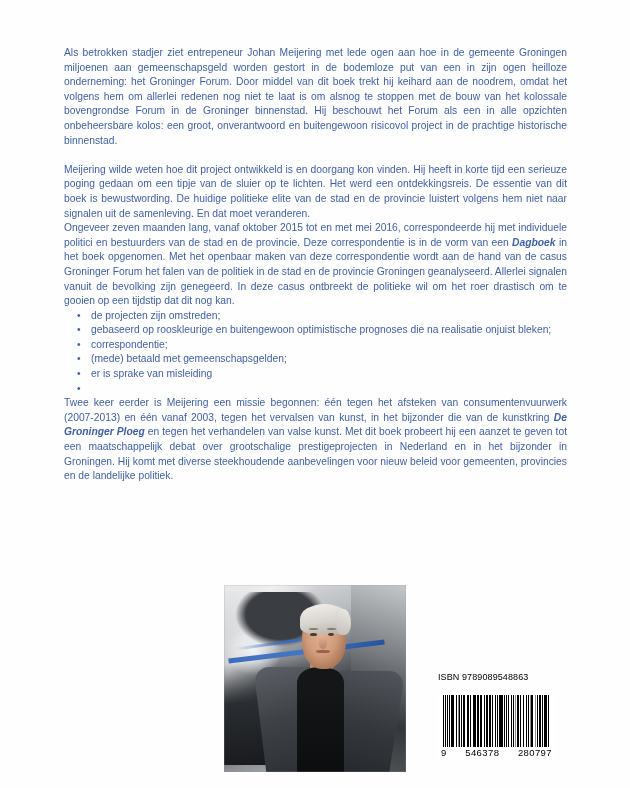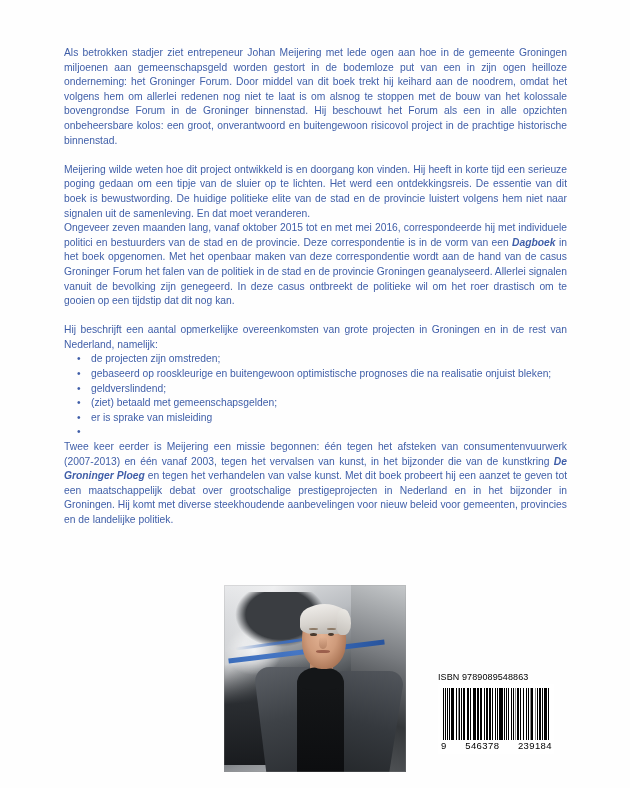--- a/index.html
+++ b/index.html
@@ -260,21 +260,21 @@
     position: absolute;
     left: 438px;
     top: 672px;
     width: 120px;
   }
   .isbn-text {
     font-family: "Liberation Sans", sans-serif;
     font-size: 9px;
     color: #000000;
     letter-spacing: 0.1px;
-    margin-bottom: 2px;
+    margin-bottom: 9px;
     white-space: nowrap;
   }
   .barcode-box {
     width: 116px;
     height: 70px;
     background: #ffffff;
     position: relative;
     padding: 0;
     box-sizing: border-box;
   }
@@ -313,27 +313,26 @@
 <div class="page">
 
   <div class="copy-block">
 
     <p class="para">Als betrokken stadjer ziet entrepeneur Johan Meijering met lede ogen aan hoe in de gemeente Groningen miljoenen aan gemeenschapsgeld worden gestort in de bodemloze put van een in zijn ogen heilloze onderneming: het Groninger Forum. Door middel van dit boek trekt hij keihard aan de noodrem, omdat het volgens hem om allerlei redenen nog niet te laat is om alsnog te stoppen met de bouw van het kolossale bovengrondse Forum in de Groninger binnenstad. Hij beschouwt het Forum als een in alle opzichten onbeheersbare kolos: een groot, onverantwoord en buitengewoon risicovol project in de prachtige historische binnenstad.</p>
 
     <p class="para gap">Meijering wilde weten hoe dit project ontwikkeld is en doorgang kon vinden. Hij heeft in korte tijd een serieuze poging gedaan om een tipje van de sluier op te lichten. Het werd een ontdekkingsreis. De essentie van dit boek is bewustwording. De huidige politieke elite van de stad en de provincie luistert volgens hem niet naar signalen uit de samenleving. En dat moet veranderen.</p>
 
     <p class="para"><span>Ongeveer zeven maanden lang, vanaf oktober 2015 tot en met mei 2016, correspondeerde hij met individuele politici en bestuurders van de stad en de provincie. Deze correspondentie is in de vorm van een </span><i>Dagboek</i><span> in het boek opgenomen. Met het openbaar maken van deze correspondentie wordt aan de hand van de casus Groninger Forum het falen van de politiek in de stad en de provincie Groningen geanalyseerd. Allerlei signalen vanuit de bevolking zijn genegeerd. In deze casus ontbreekt de politieke wil om het roer drastisch om te gooien op een tijdstip dat dit nog kan.</span></p>
 
-    <p class="para gap">Hij beschrijft een aantal opmerkelijke overeenkomsten van grote projecten in Groningen en in de rest van Nederland, namelijk:</p>
 
     <ul class="bullets">
       <li><span class="dot">•</span><span>de projecten zijn omstreden;</span></li>
       <li><span class="dot">•</span><span>gebaseerd op rooskleurige en buitengewoon optimistische prognoses die na realisatie onjuist bleken;</span></li>
-      <li><span class="dot">•</span><span>geldverslindend;</span></li>
-      <li><span class="dot">•</span><span>(ziet) betaald met gemeenschapsgelden;</span></li>
+      <li><span class="dot">•</span><span>correspondentie;</span></li>
+      <li><span class="dot">•</span><span>(mede) betaald met gemeenschapsgelden;</span></li>
       <li><span class="dot">•</span><span>er is sprake van misleiding</span></li>
       <li><span class="dot">•</span></li>
     </ul>
 
     <p class="para gap"><span>Twee keer eerder is Meijering een missie begonnen: één tegen het afsteken van consumentenvuurwerk (2007-2013) en één vanaf 2003, tegen het vervalsen van kunst, in het bijzonder die van de kunstkring </span><i>De Groninger Ploeg</i><span> en tegen het verhandelen van valse kunst. Met dit boek probeert hij een aanzet te geven tot een maatschappelijk debat over grootschalige prestigeprojecten in Nederland en in het bijzonder in Groningen. Hij komt met diverse steekhoudende aanbevelingen voor nieuw beleid voor gemeenten, provincies en de landelijke politiek.</span></p>
 
 
   </div>
 
   <div class="photo-frame">
@@ -460,18 +459,18 @@
           <span style="width: 1.8px;"></span>
           <span class="w" style="width: 1px;"></span>
           <span style="width: 1.1px;"></span>
           <span class="w" style="width: 1px;"></span>
           <span style="width: 1.5px;"></span>
           <span class="w" style="width: 1.5px;"></span>
         </div>
       <div class="barcode-digits">
         <span>9</span>
         <span>546378</span>
-        <span>239184</span>
+        <span>280797</span>
       </div>
     </div>
   </div>
 
 </div>
 
 </body></html>

